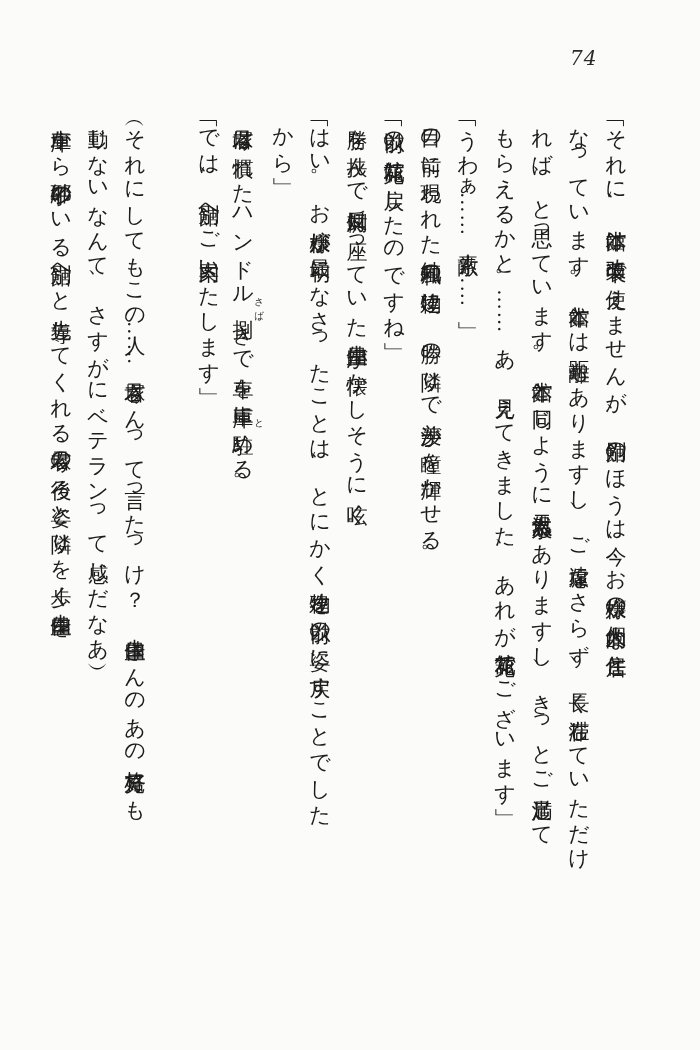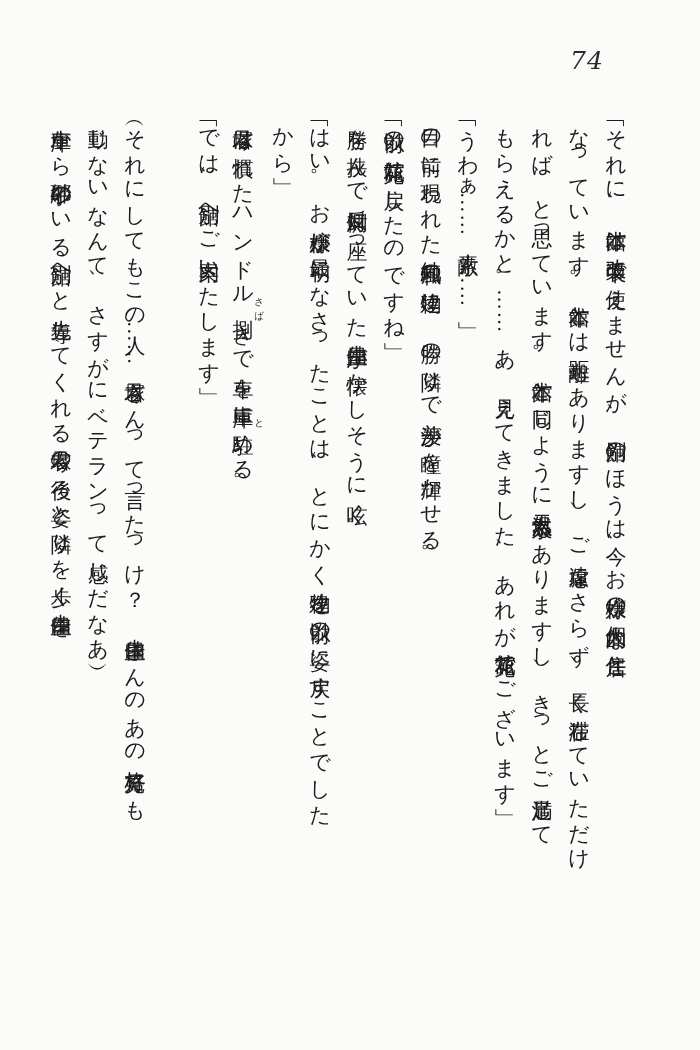--- a/index.html
+++ b/index.html
@@ -14,21 +14,21 @@
   }
   .book-page {
     position: absolute;
     inset: 0;
     background: #fbfbf9;
   }
   .page-number {
     position: absolute;
     top: 46px;
     left: 570px;
-    font-size: 25px;
+    font-size: 20px;
     font-style: italic;
     color: #2b2b2b;
     font-family: "DejaVu Serif", serif;
     letter-spacing: 1px;
     text-align: right;
   }
   .text-area {
     position: absolute;
     top: 113px;
     right: 66px;

